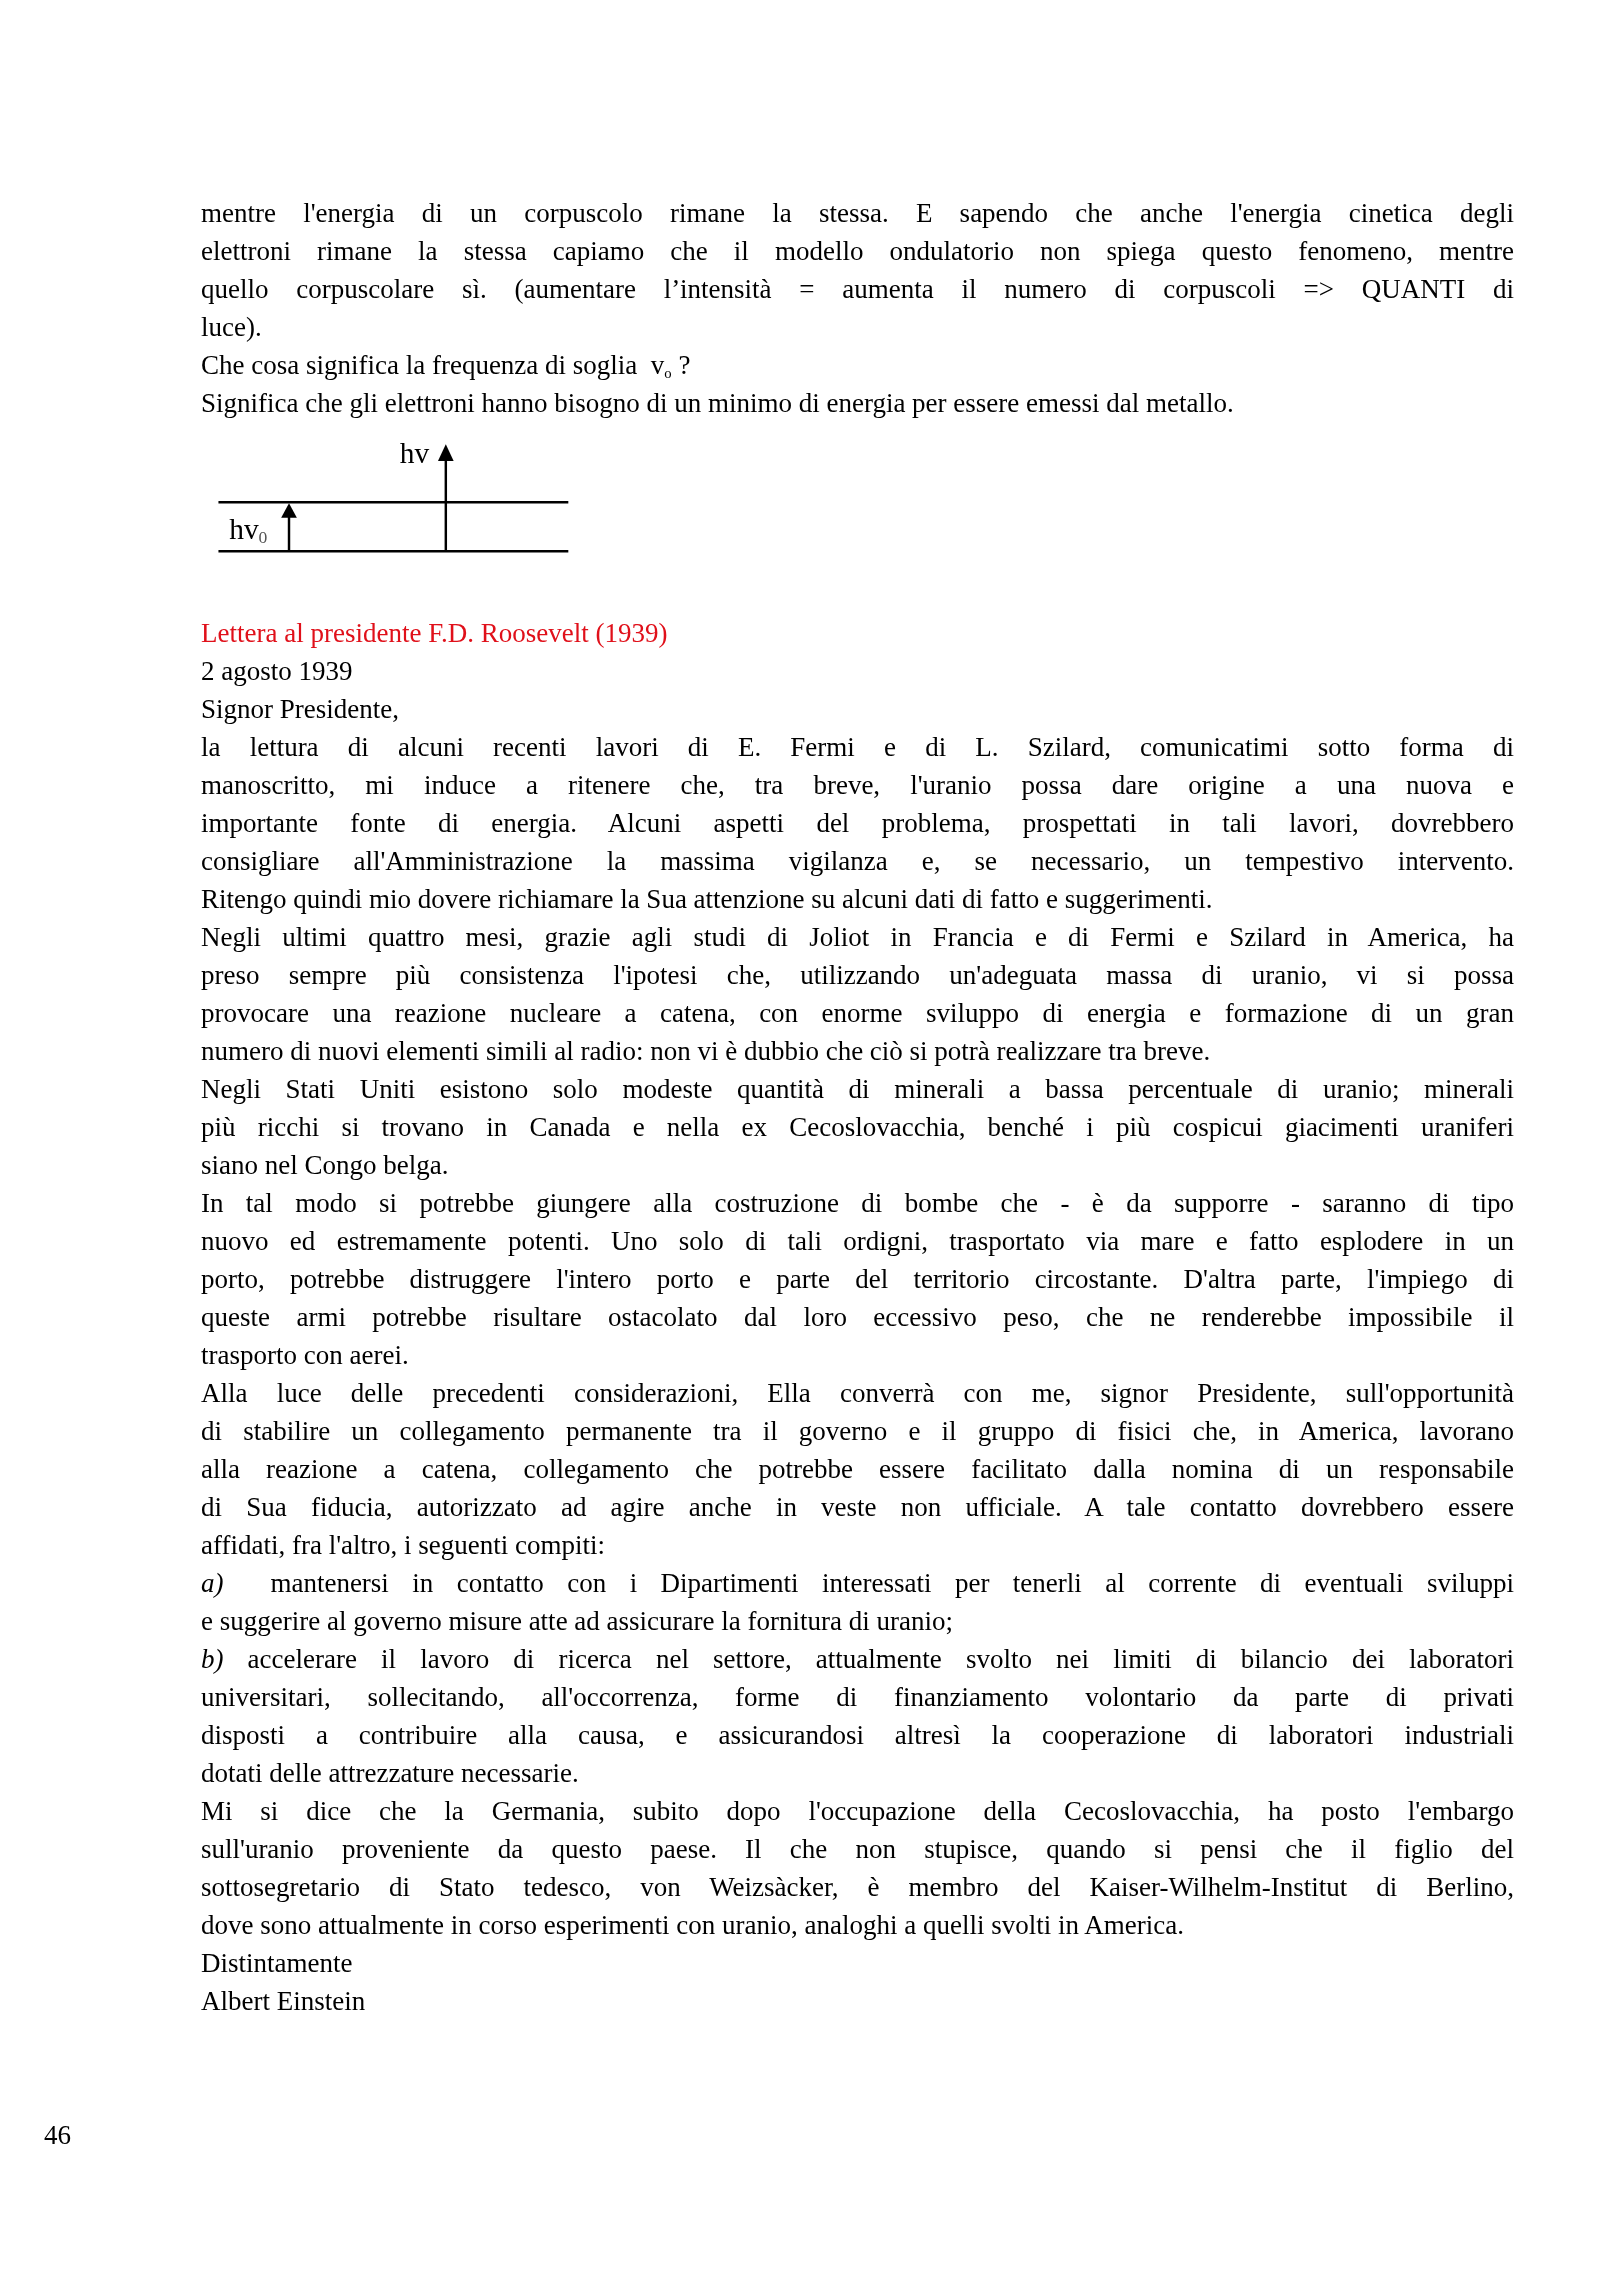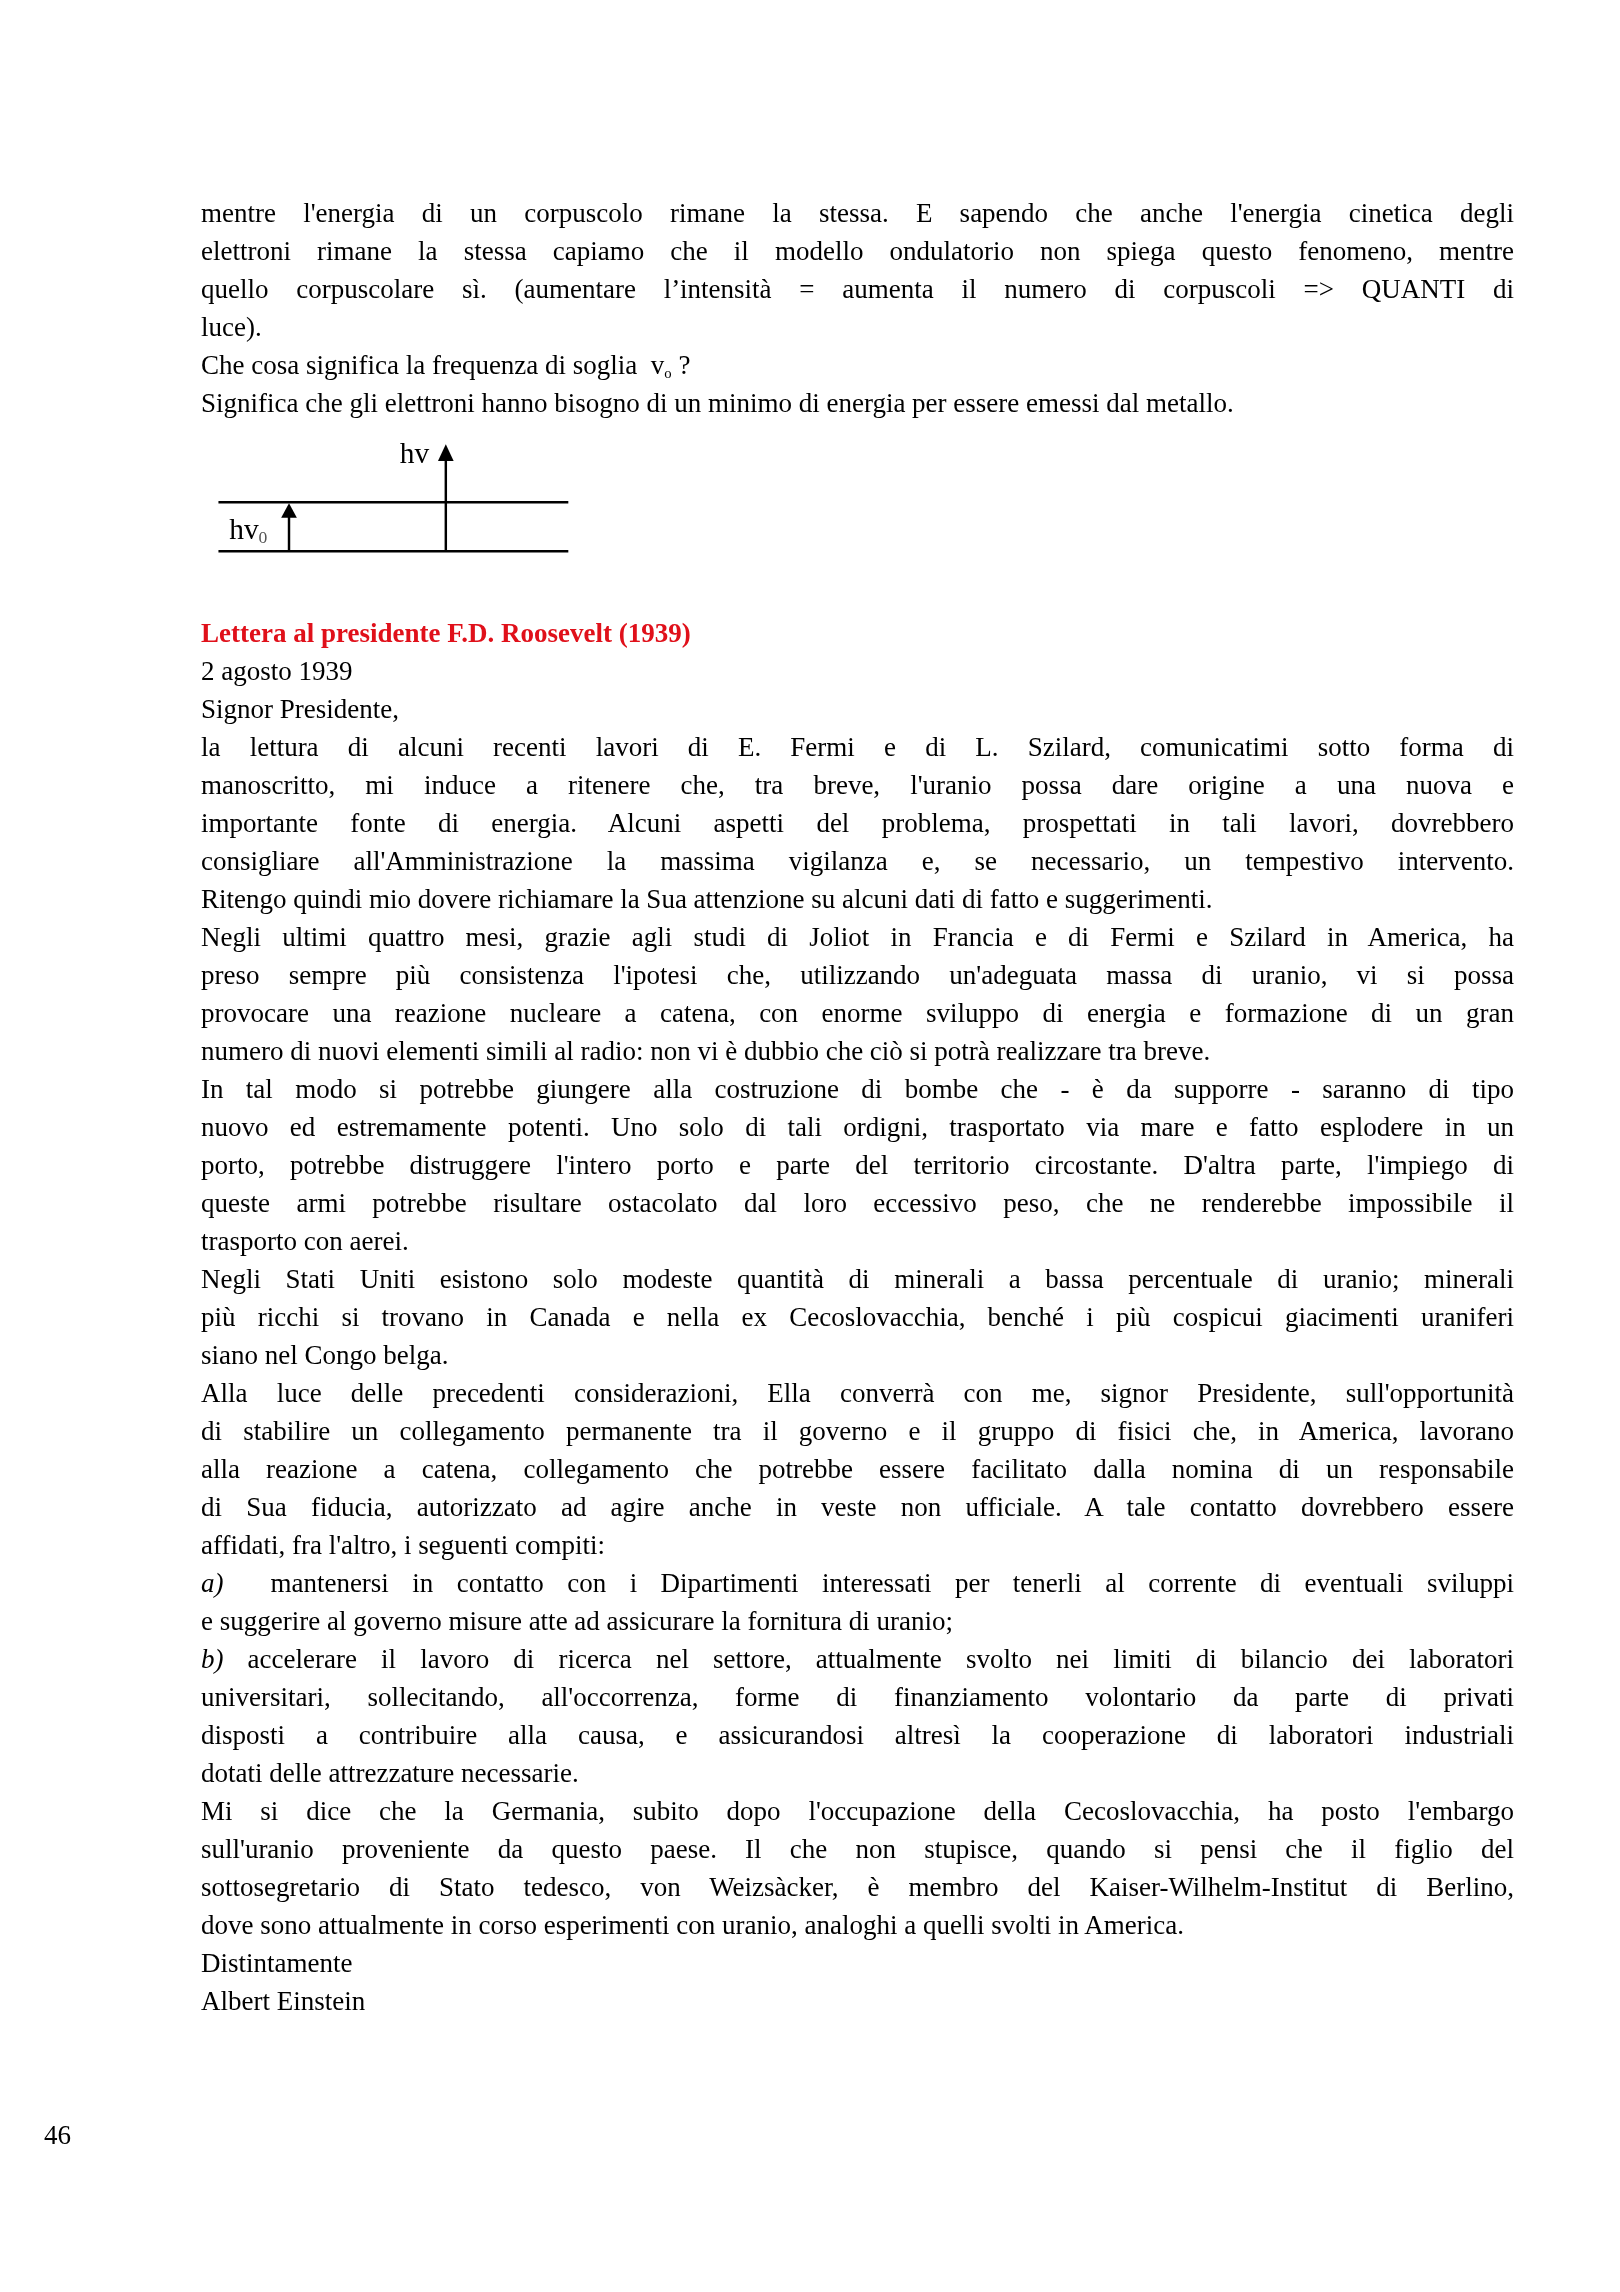--- a/index.html
+++ b/index.html
@@ -44,21 +44,21 @@
     .diagram svg {
       position: absolute;
       left: -157px;
       top: -216px;
       width: 1620px;
       height: 608px;
       overflow: visible;
     }
     .heading {
       color: #e0101a;
-      font-weight: bold;
+      font-weight: normal;
       display: block;
     }
     .italic-mark {
       font-style: italic;
     }
     .page-number {
       position: absolute;
       left: 0;
       width: 1600px;
       top: 2117px;
@@ -119,31 +119,31 @@
   </div>
 
   <div class="para">
     <span class="line">Negli ultimi quattro mesi, grazie agli studi di Joliot in Francia e di Fermi e Szilard in America, ha</span>
     <span class="line">preso sempre più consistenza l'ipotesi che, utilizzando un'adeguata massa di uranio, vi si possa</span>
     <span class="line">provocare una reazione nucleare a catena, con enorme sviluppo di energia e formazione di un gran</span>
     <span class="line last">numero di nuovi elementi simili al radio: non vi è dubbio che ciò si potrà realizzare tra breve.</span>
   </div>
 
   <div class="para">
+    <span class="line">Negli Stati Uniti esistono solo modeste quantità di minerali a bassa percentuale di uranio; minerali</span>
+    <span class="line">più ricchi si trovano in Canada e nella ex Cecoslovacchia, benché i più cospicui giacimenti uraniferi</span>
+    <span class="line last">siano nel Congo belga.</span>
+  </div>
+
+  <div class="para">
     <span class="line">In tal modo si potrebbe giungere alla costruzione di bombe che - è da supporre - saranno di tipo</span>
     <span class="line">nuovo ed estremamente potenti. Uno solo di tali ordigni, trasportato via mare e fatto esplodere in un</span>
     <span class="line">porto, potrebbe distruggere l'intero porto e parte del territorio circostante. D'altra parte, l'impiego di</span>
     <span class="line">queste armi potrebbe risultare ostacolato dal loro eccessivo peso, che ne renderebbe impossibile il</span>
     <span class="line last">trasporto con aerei.</span>
-  </div>
-
-  <div class="para">
-    <span class="line">Negli Stati Uniti esistono solo modeste quantità di minerali a bassa percentuale di uranio; minerali</span>
-    <span class="line">più ricchi si trovano in Canada e nella ex Cecoslovacchia, benché i più cospicui giacimenti uraniferi</span>
-    <span class="line last">siano nel Congo belga.</span>
   </div>
 
   <div class="para">
     <span class="line">Alla luce delle precedenti considerazioni, Ella converrà con me, signor Presidente, sull'opportunità</span>
     <span class="line">di stabilire un collegamento permanente tra il governo e il gruppo di fisici che, in America, lavorano</span>
     <span class="line">alla reazione a catena, collegamento che potrebbe essere facilitato dalla nomina di un responsabile</span>
     <span class="line">di Sua fiducia, autorizzato ad agire anche in veste non ufficiale. A tale contatto dovrebbero essere</span>
     <span class="line last">affidati, fra l'altro, i seguenti compiti:</span>
   </div>
 

